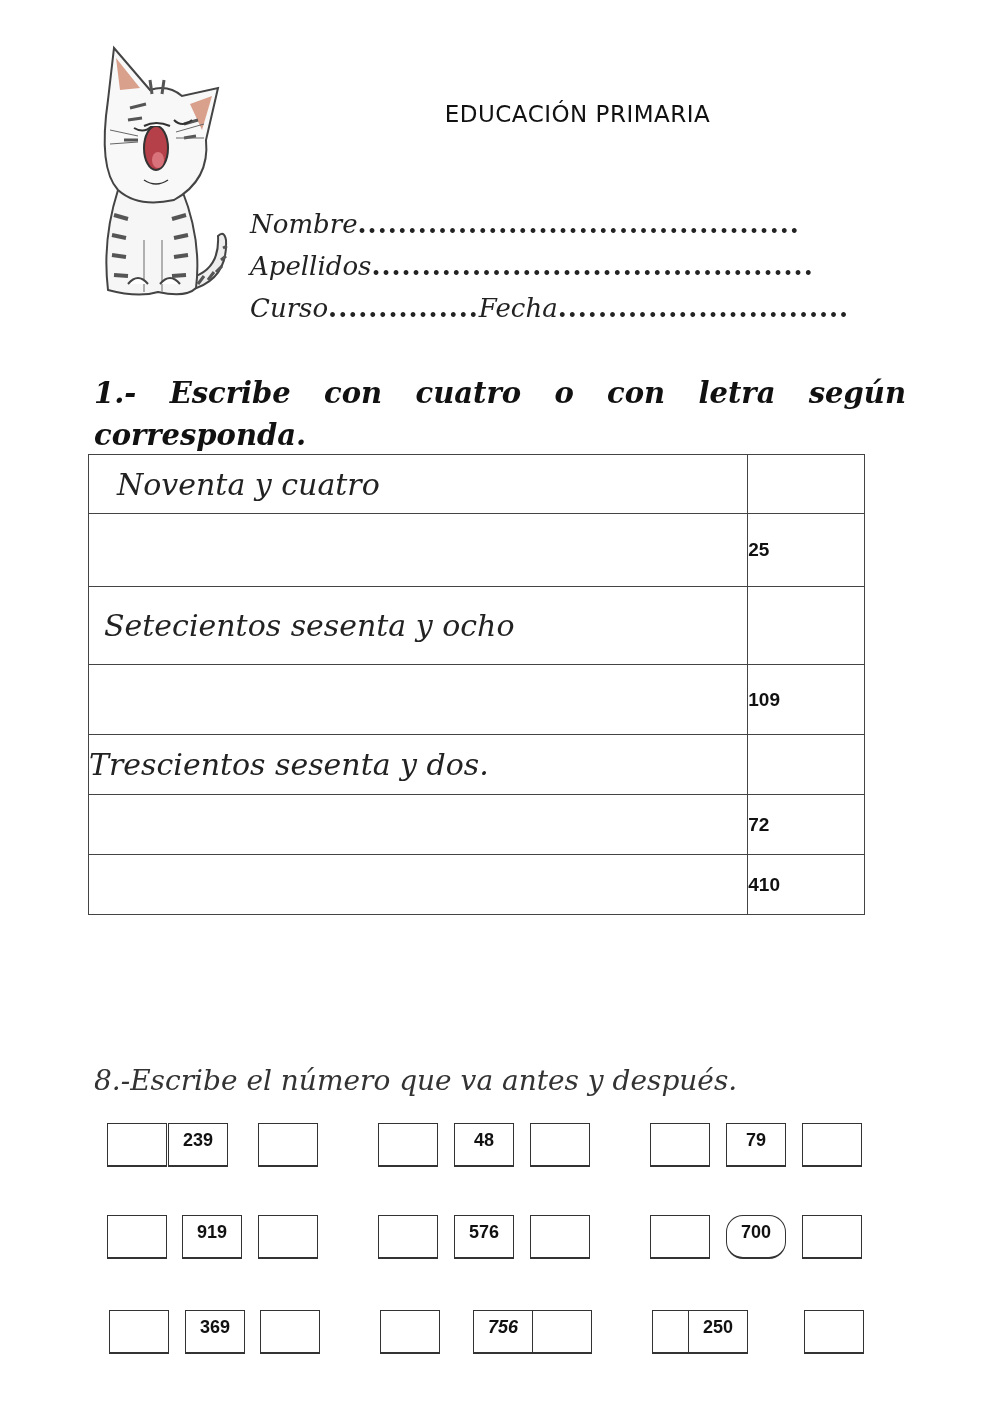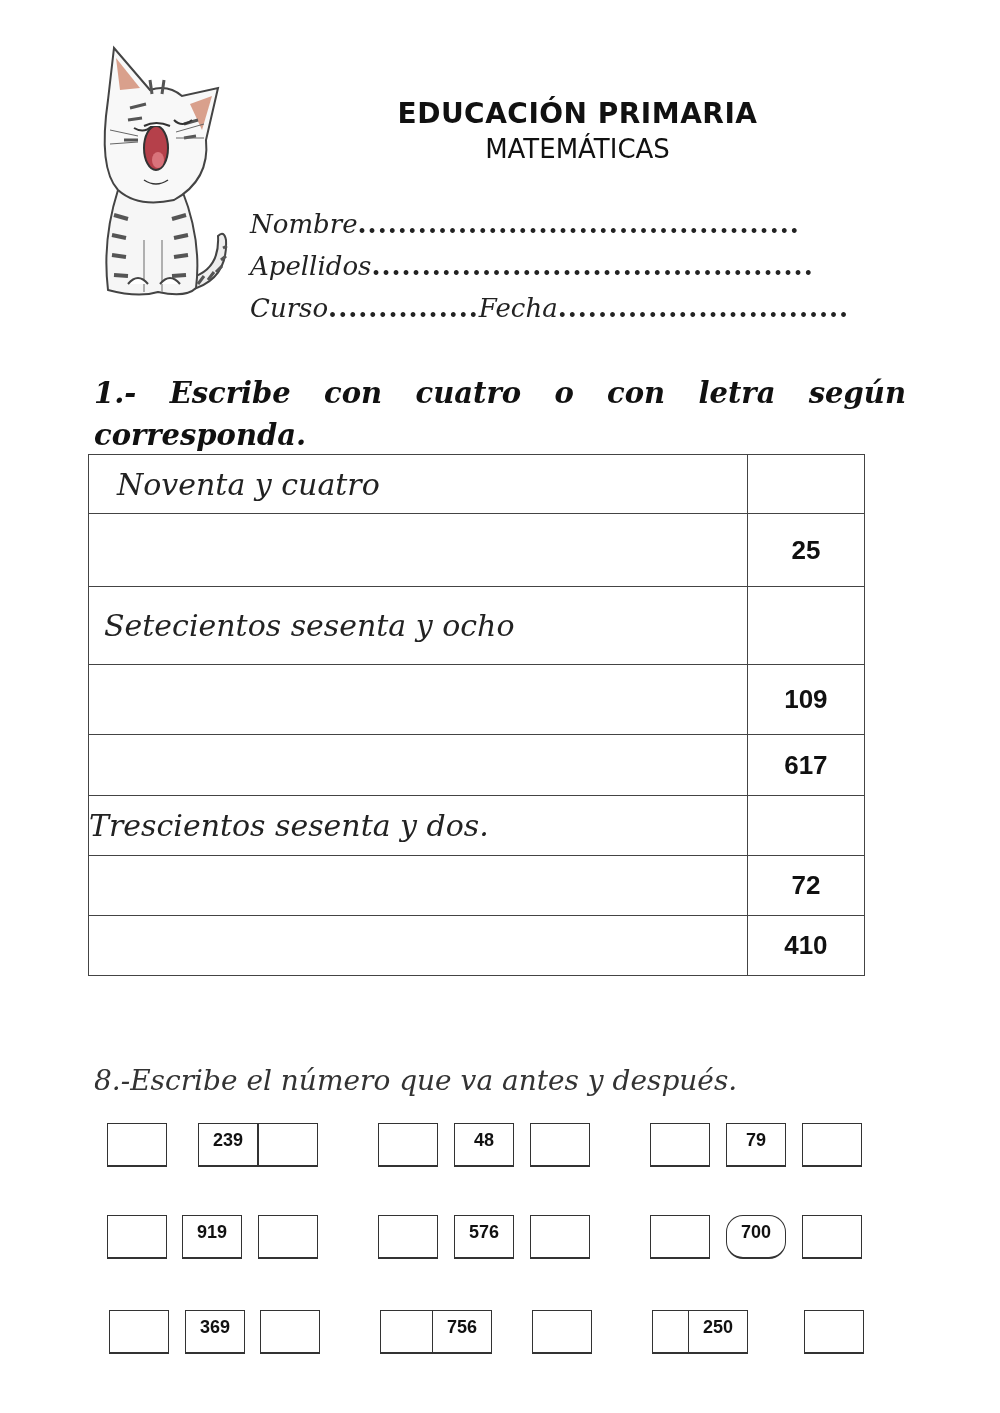--- a/index.html
+++ b/index.html
@@ -2,33 +2,33 @@
 <html><head>
   <meta charset="utf-8">
   <style>
     html, body { margin: 0; padding: 0; background: #ffffff; }
     body { width: 1000px; height: 1413px; position: relative; overflow: hidden; color: #111; }
     .cursive { font-family: "DejaVu Serif", serif; font-style: italic; }
 
     .cat { position: absolute; left: 78px; top: 40px; width: 170px; height: 262px; }
 
     .title-block { position: absolute; left: 340px; top: 96px; width: 475px; text-align: center; }
-    .title { font-family: "DejaVu Sans", sans-serif; font-weight: bold; font-size: 28px; letter-spacing: 0.5px; line-height: 36px; }
+    .title { font-family: "DejaVu Sans", sans-serif; font-weight: normal; font-size: 23px; letter-spacing: 0.5px; line-height: 36px; }
     .subtitle { font-family: "DejaVu Sans", sans-serif; font-size: 26px; line-height: 34px; }
 
     .field { position: absolute; left: 250px; font-size: 26px; line-height: 32px; white-space: nowrap; color: #222; }
     .field .dots { letter-spacing: 1px; font-style: normal; font-weight: bold; }
 
     .q1 { position: absolute; left: 94px; top: 372px; width: 812px; font-size: 29px; line-height: 42px; font-weight: bold; text-align: justify; text-align-last: left; }
     .q1 .line1 { display: flex; justify-content: space-between; }
 
     table.conv { position: absolute; left: 88px; top: 454px; width: 777px; border-collapse: collapse; }
     table.conv td { border: 1.5px solid #444; padding: 0; }
     table.conv td.word { width: 654px; font-size: 30px; color: #222; }
-    table.conv td.num { width: 120px; text-align: center; font-family: "Liberation Sans", sans-serif; font-weight: bold; font-size: 26px; }
+    table.conv td.num { width: 120px; text-align: left; font-family: "Liberation Sans", sans-serif; font-weight: bold; font-size: 19px; }
 
     .q2 { position: absolute; left: 94px; top: 1062px; font-size: 28px; line-height: 38px; color: #333; white-space: nowrap; }
 
     .box { position: absolute; width: 60px; height: 44px; border: 1.5px solid #333; border-bottom-width: 2.5px; box-sizing: border-box; background: #fff; text-align: center; font-family: "Liberation Sans", sans-serif; font-weight: bold; font-size: 18px; line-height: 32px; }
   </style>
 </head>
 <body>
 
 <div class="cat">
   <svg width="170" height="262" viewBox="0 0 170 262">
@@ -54,21 +54,20 @@
 
     <path d="M60 96 l-28 -6 M60 102 l-28 2 M98 92 l28 -8 M98 98 l28 0" stroke="#666" stroke-width="1"></path>
     <path d="M66 140 q12 8 24 0" stroke="#333" stroke-width="1.5" fill="none"></path>
 
     <path d="M50 244 q10 -12 20 0 M82 244 q10 -12 20 0" stroke="#444" stroke-width="2" fill="#fff"></path>
   </svg>
 </div>
 
 <div class="title-block">
   <div class="title">EDUCACIÓN PRIMARIA</div>
-  <div class="subtitle">MATEMÁTICAS</div>
 </div>
 
 <div class="field cursive" style="top:208px;">
   <span>Nombre</span><span class="dots">............................................</span>
 </div>
 <div class="field cursive" style="top:250px;">
   <span>Apellidos</span><span class="dots">............................................</span>
 </div>
 <div class="field cursive" style="top:292px;">
   <span>Curso</span><span class="dots">...............</span><span>Fecha</span><span class="dots">.............................</span>
@@ -99,43 +98,39 @@
     <td class="num">25</td>
   </tr>
   <tr style="height:78px;">
     <td class="word cursive" style="padding-left:15px;">Setecientos sesenta y ocho</td>
     <td class="num"></td>
   </tr>
   <tr style="height:70px;">
     <td class="word cursive"></td>
     <td class="num">109</td>
   </tr>
-  <tr style="height:61px;">
-    <td class="word cursive"></td>
-    <td class="num">617</td>
-  </tr>
   <tr style="height:60px;">
     <td class="word cursive" style="">Trescientos sesenta y dos.</td>
     <td class="num"></td>
   </tr>
   <tr style="height:60px;">
     <td class="word cursive"></td>
     <td class="num">72</td>
   </tr>
   <tr style="height:60px;">
     <td class="word cursive"></td>
     <td class="num">410</td>
   </tr>
 </tbody>
   </table>
 
 <div class="q2 cursive">8.-Escribe el número que va antes y después.</div>
 
 <div class="box" style="left:107px; top:1123px;"></div>
-<div class="box" style="left:198px; top:1123px;">239</div>
+<div class="box" style="left:168px; top:1123px;">239</div>
 <div class="box" style="left:258px; top:1123px;"></div>
 
 <div class="box" style="left:378px; top:1123px;"></div>
 <div class="box" style="left:454px; top:1123px;">48</div>
 <div class="box" style="left:530px; top:1123px;"></div>
 
 <div class="box" style="left:650px; top:1123px;"></div>
 <div class="box" style="left:726px; top:1123px;">79</div>
 <div class="box" style="left:802px; top:1123px;"></div>
 
@@ -149,18 +144,18 @@
 
 <div class="box" style="left:650px; top:1215px;"></div>
 <div class="box" style="left:726px; top:1215px;border-radius:17px;">700</div>
 <div class="box" style="left:802px; top:1215px;"></div>
 
 <div class="box" style="left:109px; top:1310px;"></div>
 <div class="box" style="left:185px; top:1310px;">369</div>
 <div class="box" style="left:260px; top:1310px;"></div>
 
 <div class="box" style="left:380px; top:1310px;"></div>
-<div class="box" style="left:432px; top:1310px;">756</div>
+<div class="box" style="left:473px; top:1310px;font-style:italic;">756</div>
 <div class="box" style="left:532px; top:1310px;"></div>
 
 <div class="box" style="left:652px; top:1310px;"></div>
 <div class="box" style="left:688px; top:1310px;">250</div>
 <div class="box" style="left:804px; top:1310px;"></div>
 
 </body></html>

